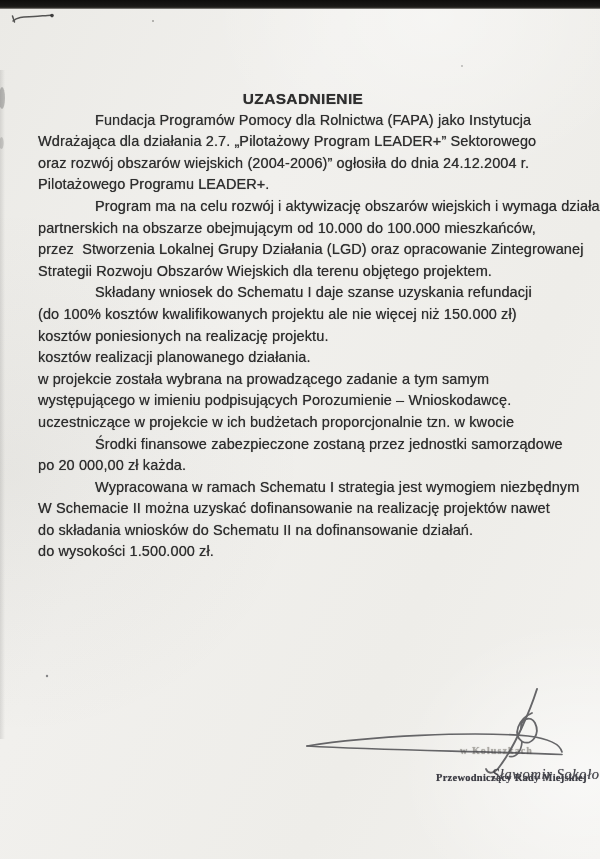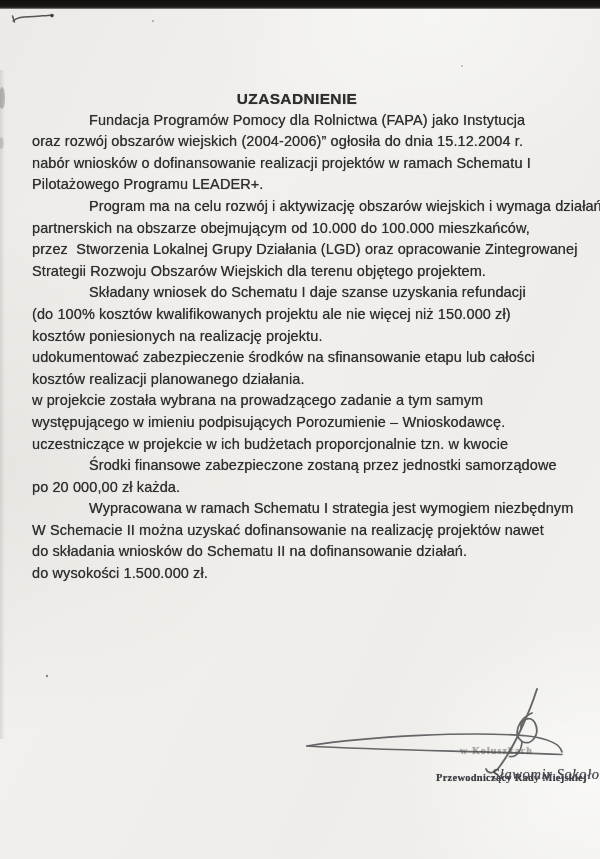--- a/index.html
+++ b/index.html
@@ -19,21 +19,21 @@
     content:"";position:absolute;left:0;top:70px;bottom:120px;width:5px;
     background:linear-gradient(to right, rgba(45,45,45,.12), rgba(45,45,45,0));
     pointer-events:none;
   }
   .top-edge{
     position:absolute;left:0;top:0;width:600px;height:9px;
     background:linear-gradient(to bottom,#0e0d0c 0%,#191816 70%,#3a3834 92%,rgba(58,56,52,0) 100%);
   }
   .overlay{position:absolute;left:0;top:0;pointer-events:none;}
   .doc{
-    position:absolute;left:32px;top:88px;width:530px;
+    position:absolute;left:38px;top:88px;width:530px;
     color:#2e2e2e;
     font-size:14.5px;line-height:21.6px;
     letter-spacing:.1px;
     text-shadow:0 0 .7px rgba(46,46,46,.78);
   }
   .doc .title{
     font-weight:700;font-size:15.5px;letter-spacing:.35px;
     text-align:center;line-height:21.6px;
   }
   .line{white-space:pre;}
@@ -79,31 +79,30 @@
     <circle cx="462" cy="66" r=".9" fill="#7a7a78" opacity=".55"></circle>
     <circle cx="47" cy="676" r="1.2" fill="#55555a" opacity=".7"></circle>
     <ellipse cx="2" cy="98" rx="3" ry="11" fill="#454545" opacity=".3"></ellipse>
     <ellipse cx="1.5" cy="143" rx="2.2" ry="6" fill="#454545" opacity=".2"></ellipse>
   </svg>
 
   <div class="doc">
     <div class="title">UZASADNIENIE</div>
     <div class="body">
         <div class="line indent">Fundacja Programów Pomocy dla Rolnictwa (FAPA) jako Instytucja</div>
-        <div class="line">oraz rozwój obszarów wiejskich (2004-2006)” ogłosiła do dnia 15.12.2004 r.</div>
-        <div class="line">nabór wniosków o dofinansowanie realizacji projektów w ramach Schematu I</div>
+        <div class="line">Wdrażająca dla działania 2.7. „Pilotażowy Program LEADER+” Sektorowego</div>
+        <div class="line">oraz rozwój obszarów wiejskich (2004-2006)” ogłosiła do dnia 24.12.2004 r.</div>
         <div class="line">Pilotażowego Programu LEADER+.</div>
         <div class="line indent">Program ma na celu rozwój i aktywizację obszarów wiejskich i wymaga działań</div>
         <div class="line">partnerskich na obszarze obejmującym od 10.000 do 100.000 mieszkańców,</div>
         <div class="line">przez  Stworzenia Lokalnej Grupy Działania (LGD) oraz opracowanie Zintegrowanej</div>
         <div class="line">Strategii Rozwoju Obszarów Wiejskich dla terenu objętego projektem.</div>
         <div class="line indent">Składany wniosek do Schematu I daje szanse uzyskania refundacji</div>
         <div class="line">(do 100% kosztów kwalifikowanych projektu ale nie więcej niż 150.000 zł)</div>
         <div class="line">kosztów poniesionych na realizację projektu.</div>
-        <div class="line">udokumentować zabezpieczenie środków na sfinansowanie etapu lub całości</div>
         <div class="line">kosztów realizacji planowanego działania.</div>
         <div class="line">w projekcie została wybrana na prowadzącego zadanie a tym samym</div>
         <div class="line">występującego w imieniu podpisujących Porozumienie – Wnioskodawcę.</div>
         <div class="line">uczestniczące w projekcie w ich budżetach proporcjonalnie tzn. w kwocie</div>
         <div class="line indent">Środki finansowe zabezpieczone zostaną przez jednostki samorządowe</div>
         <div class="line">po 20 000,00 zł każda.</div>
         <div class="line indent">Wypracowana w ramach Schematu I strategia jest wymogiem niezbędnym</div>
         <div class="line">W Schemacie II można uzyskać dofinansowanie na realizację projektów nawet</div>
         <div class="line">do składania wniosków do Schematu II na dofinansowanie działań.</div>
         <div class="line">do wysokości 1.500.000 zł.</div>

